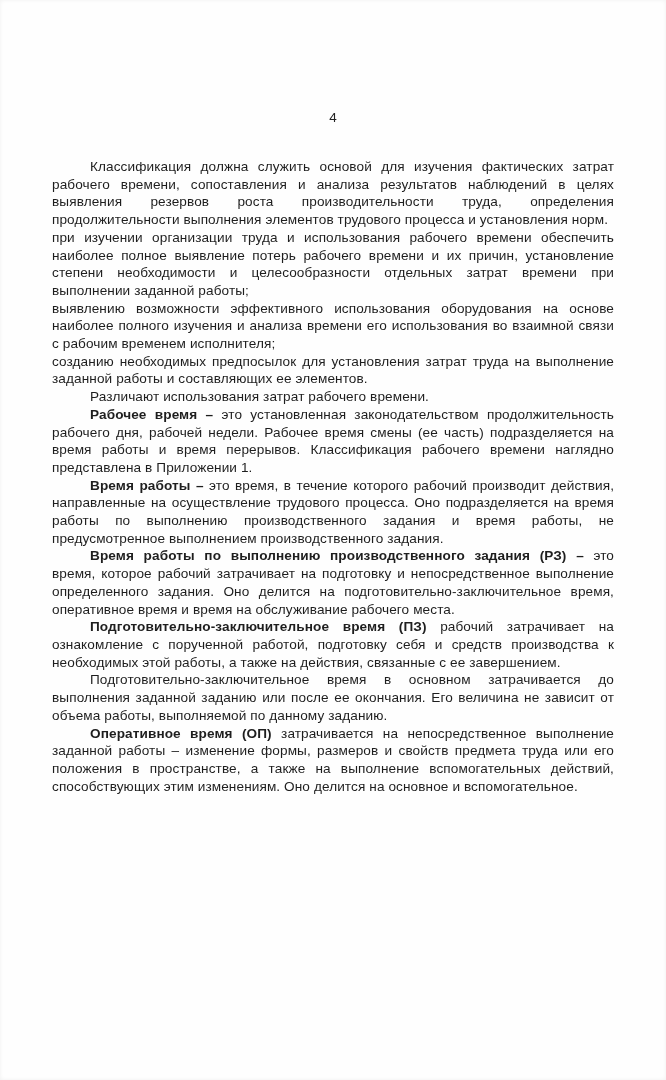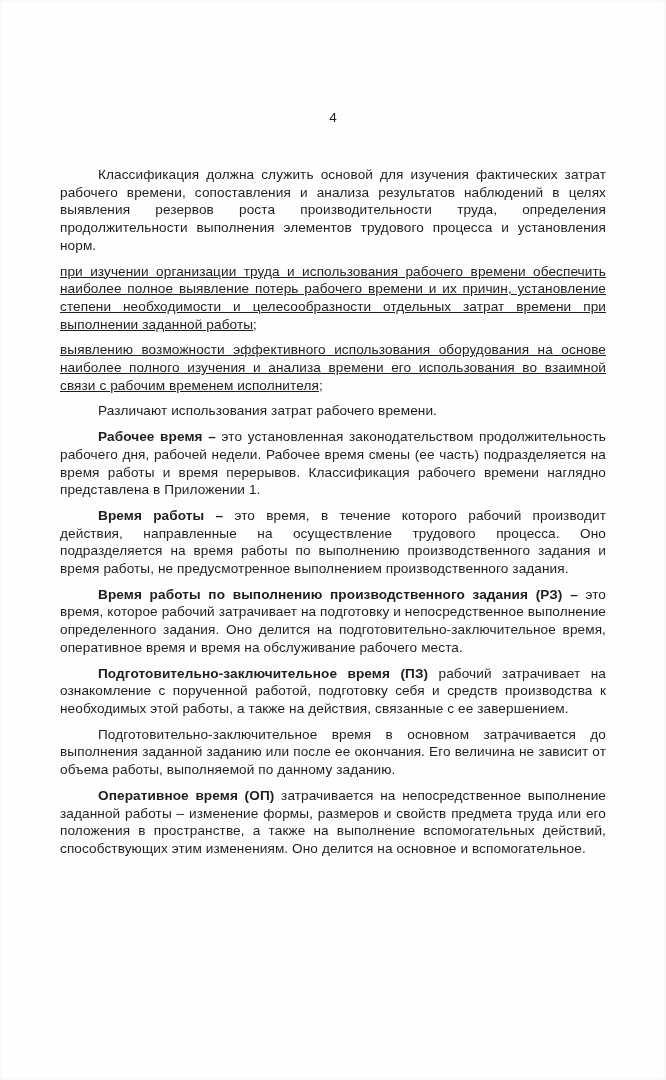--- a/index.html
+++ b/index.html
@@ -30,27 +30,26 @@
     position: absolute;
     top: 158px;
     left: 52px;
     width: 562px;
     font-size: 13.6px;
     line-height: 17.7px;
     text-align: justify;
     letter-spacing: 0.1px;
   }
   .doc-body p {
-    margin: 8px;
+    margin: 0;
     padding: 0;
     text-indent: 38px;
   }
   .doc-body p.flush {
     text-indent: 0;
-    text-decoration: underline;
   }
   .lead {
     font-weight: bold;
   }
 </style>
 </head>
 <body>
 
 <div class="page">
 
@@ -58,20 +57,21 @@
 
   <div class="doc-body">
 
     <p><span class="lead"></span><span>Классификация должна служить основой для изучения фактических затрат рабочего времени, сопоставления и анализа результатов наблюдений в целях выявления резервов роста производительности труда, определения продолжительности выполнения элементов трудового процесса и установления норм.</span></p>
 
 
     <p class="flush"><span class="lead"></span><span>при изучении организации труда и использования рабочего времени обеспечить наиболее полное выявление потерь рабочего времени и их причин, установление степени необходимости и целесообразности отдельных затрат времени при выполнении заданной работы;</span></p>
 
     <p class="flush"><span class="lead"></span><span>выявлению возможности эффективного использования оборудования на основе наиболее полного изучения и анализа времени его использования во взаимной связи с рабочим временем исполнителя;</span></p>
 
+    <p class="flush"><span class="lead"></span><span>созданию необходимых предпосылок для установления затрат труда на выполнение заданной работы и составляющих ее элементов.</span></p>
 
     <p><span class="lead"></span><span>Различают использования затрат рабочего времени.</span></p>
 
     <p><span class="lead">Рабочее время –</span><span> это установленная законодательством продолжительность рабочего дня, рабочей недели. Рабочее время смены (ее часть) подразделяется на время работы и время перерывов. Классификация рабочего времени наглядно представлена в Приложении 1.</span></p>
 
     <p><span class="lead">Время работы –</span><span> это время, в течение которого рабочий производит действия, направленные на осуществление трудового процесса. Оно подразделяется на время работы по выполнению производственного задания и время работы, не предусмотренное выполнением производственного задания.</span></p>
 
     <p><span class="lead">Время работы по выполнению производственного задания (РЗ) –</span><span> это время, которое рабочий затрачивает на подготовку и непосредственное выполнение определенного задания. Оно делится на подготовительно-заключительное время, оперативное время и время на обслуживание рабочего места.</span></p>
 
     <p><span class="lead">Подготовительно-заключительное время (ПЗ)</span><span> рабочий затрачивает на ознакомление с порученной работой, подготовку себя и средств производства к необходимых этой работы, а также на действия, связанные с ее завершением.</span></p>

